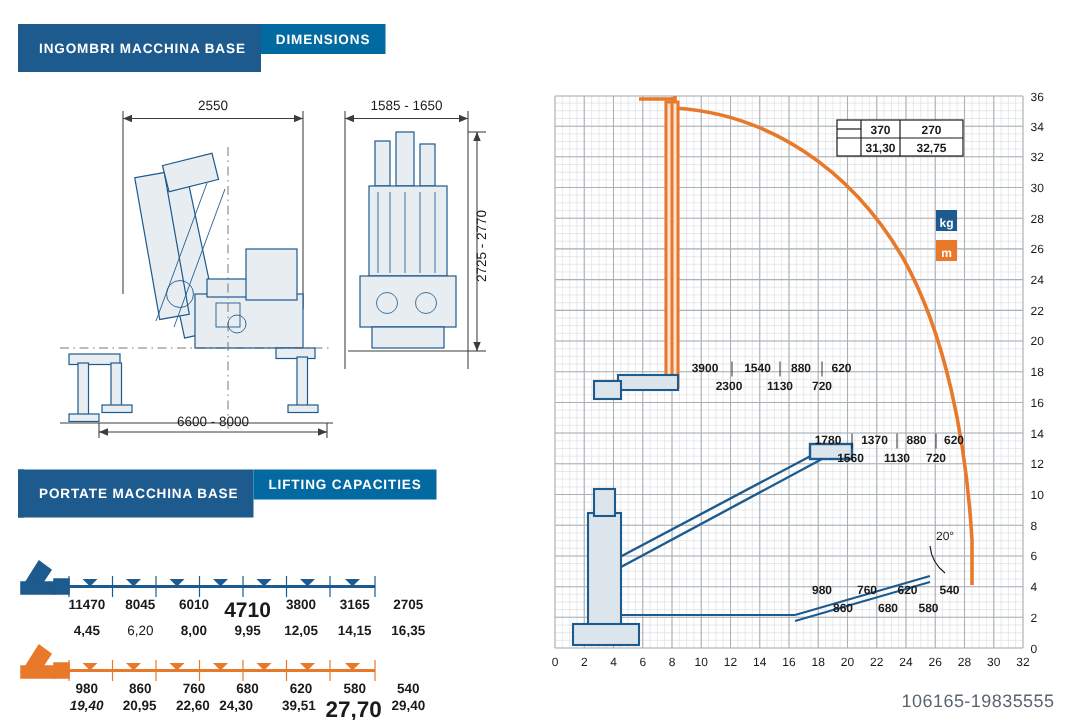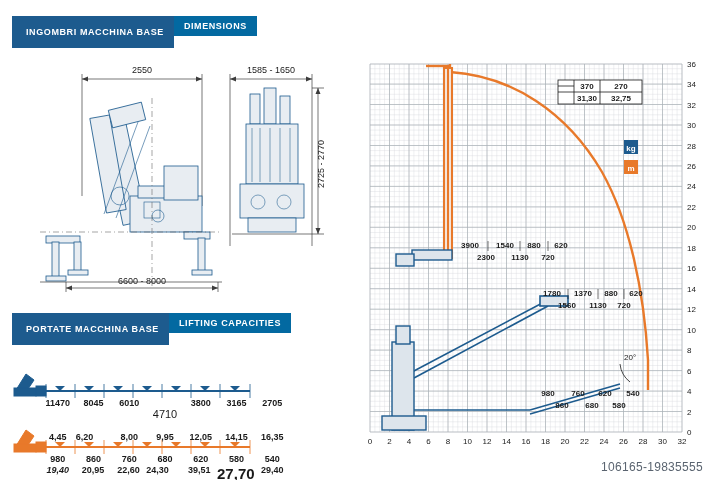--- a/index.html
+++ b/index.html
@@ -218,28 +218,28 @@
           <path d="M193 97 l-5 -5 h10 z"></path>
         <path d="M223 97 l-5 -5 h10 z"></path>
       </g>
     </svg>
 
     <div style="position:absolute;left:28px;top:48px;width:250px;">
       <div style="display:flex;">
         <span style="flex:1;text-align:center;font-size:9px;font-weight:bold;">11470</span>
         <span style="flex:1;text-align:center;font-size:9px;font-weight:bold;">8045</span>
         <span style="flex:1;text-align:center;font-size:9px;font-weight:bold;">6010</span>
-        <span style="flex:1;text-align:center;font-size:11px;font-weight:normal;margin-top:10px;">4710</span>
+        <span style="flex:1;text-align:center;font-size:14px;font-weight:bold;">4710</span>
         <span style="flex:1;text-align:center;font-size:9px;font-weight:bold;">3800</span>
         <span style="flex:1;text-align:center;font-size:9px;font-weight:bold;">3165</span>
         <span style="flex:1;text-align:center;font-size:9px;font-weight:bold;">2705</span>
       </div>
-      <div style="display:flex;margin-top:12px;">
+      <div style="display:flex;margin-top:1px;">
         <span style="flex:1;text-align:center;font-size:9px;font-weight:bold;">4,45</span>
-        <span style="flex:1;text-align:left;font-size:9px;font-weight:bold;">6,20</span>
+        <span style="flex:1;text-align:center;font-size:9px;font-weight:normal;">6,20</span>
         <span style="flex:1;text-align:center;font-size:9px;font-weight:bold;">8,00</span>
         <span style="flex:1;text-align:center;font-size:9px;font-weight:bold;">9,95</span>
         <span style="flex:1;text-align:center;font-size:9px;font-weight:bold;">12,05</span>
         <span style="flex:1;text-align:center;font-size:9px;font-weight:bold;">14,15</span>
         <span style="flex:1;text-align:center;font-size:9px;font-weight:bold;">16,35</span>
       </div>
     </div>
 
     <div style="position:absolute;left:28px;top:104px;width:250px;">
       <div style="display:flex;">

